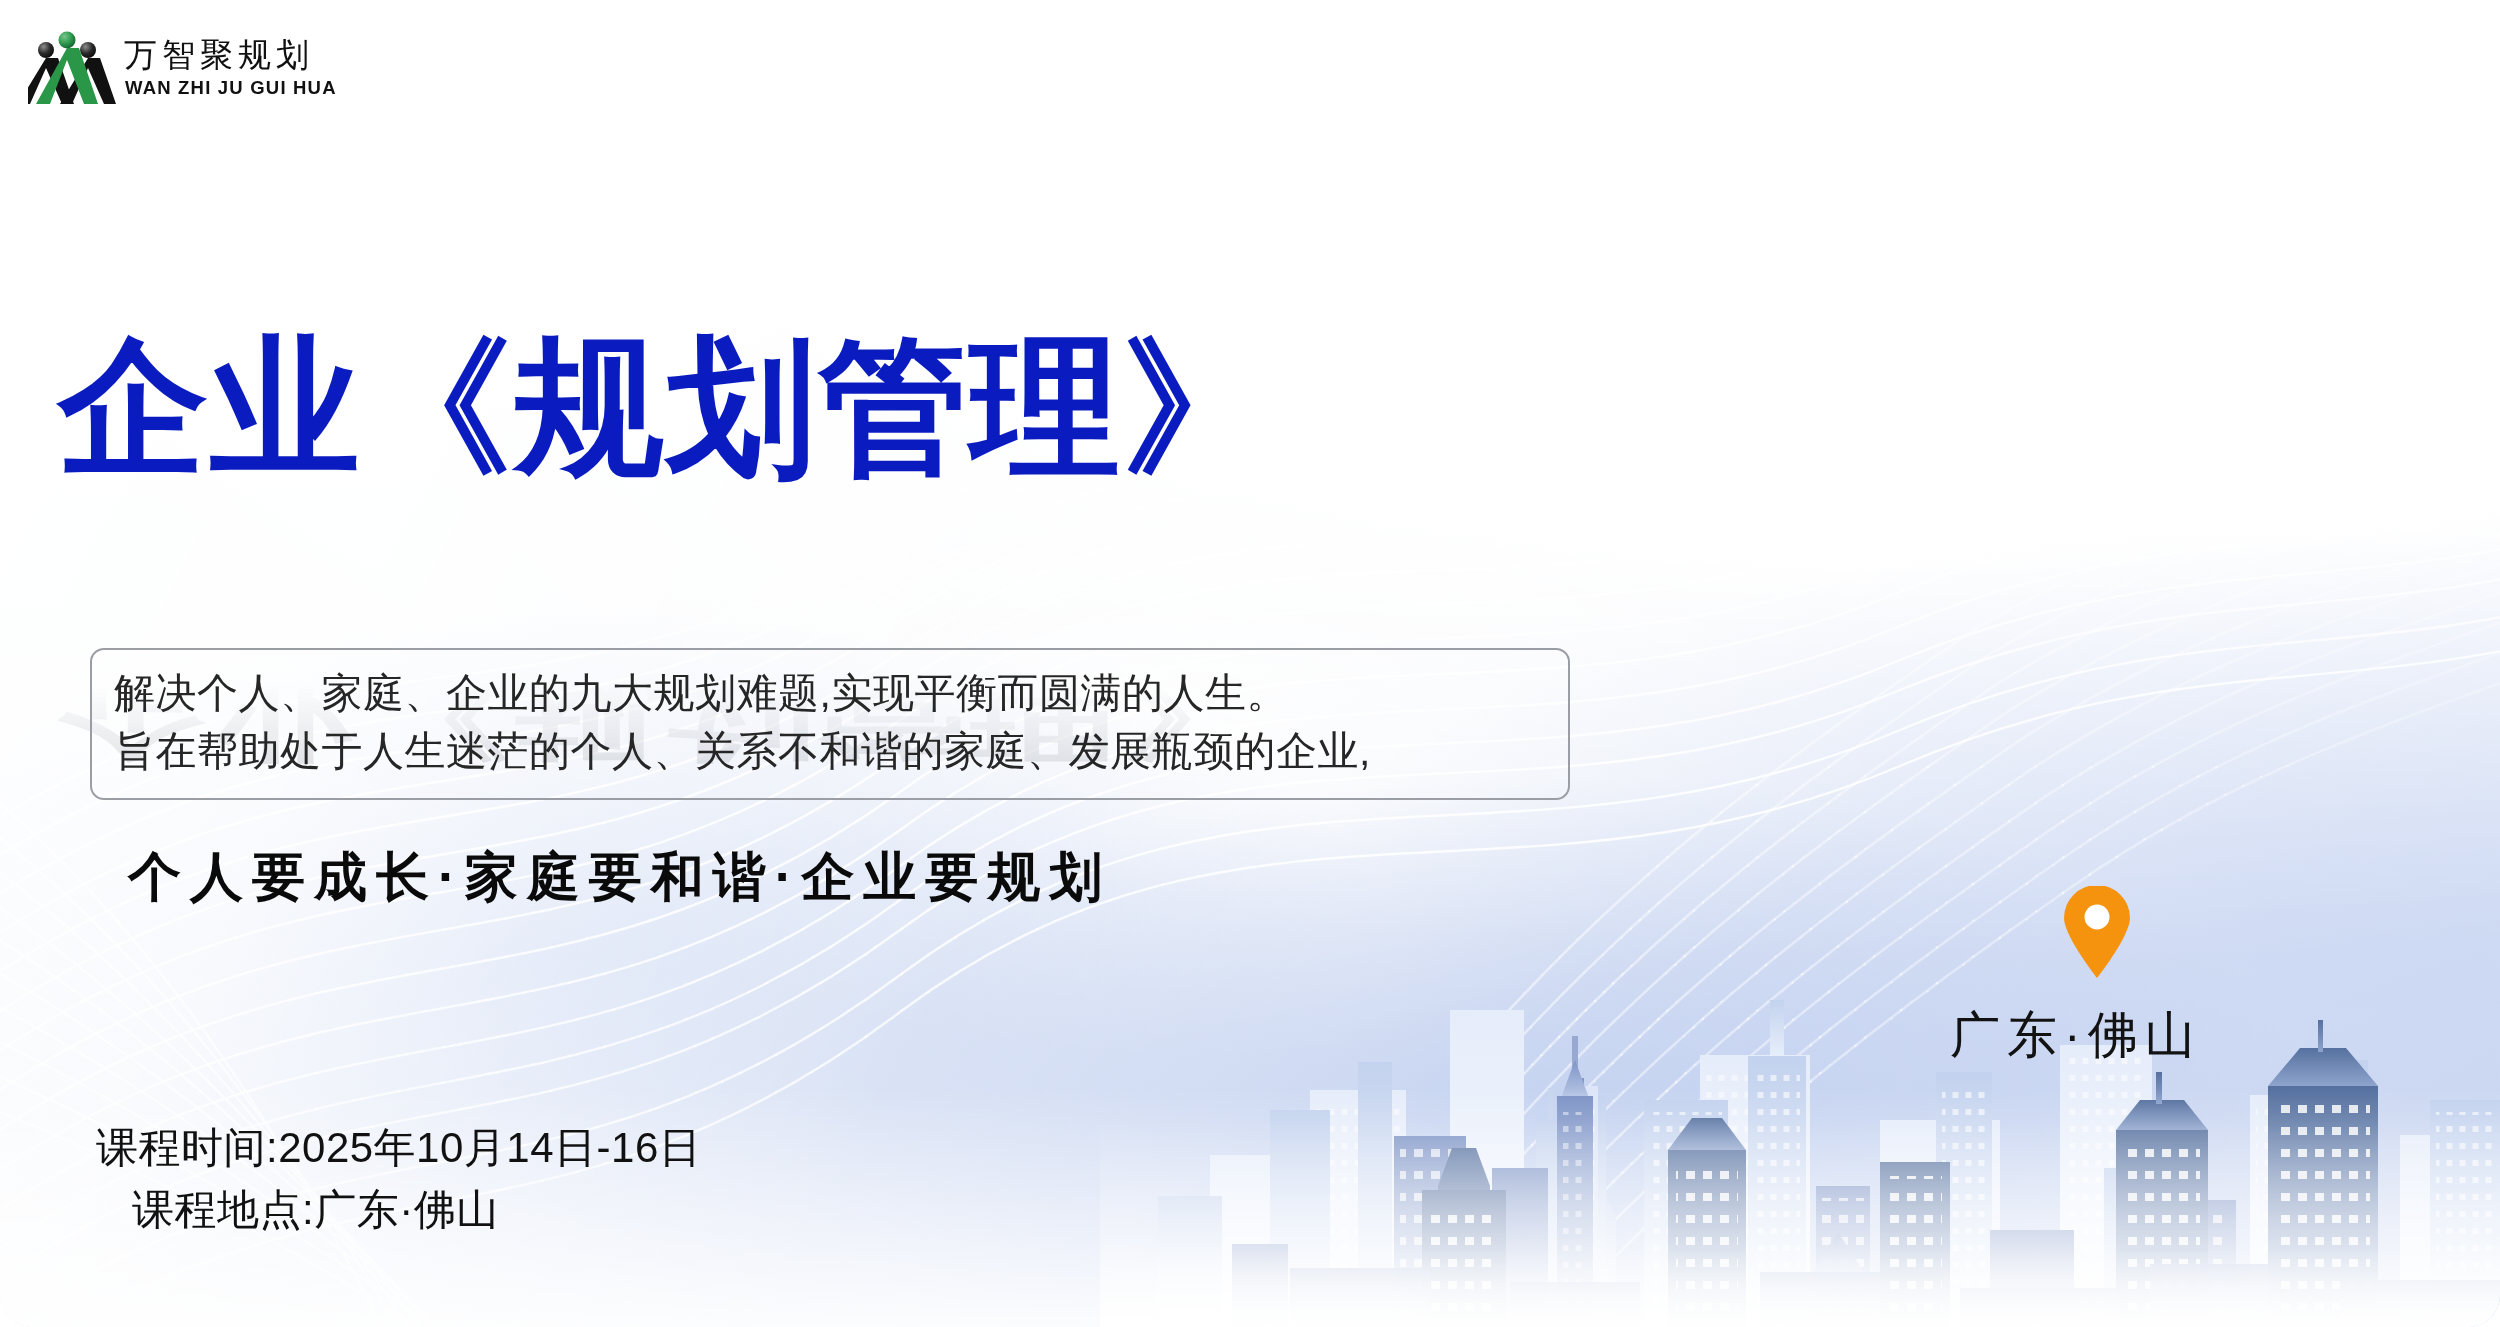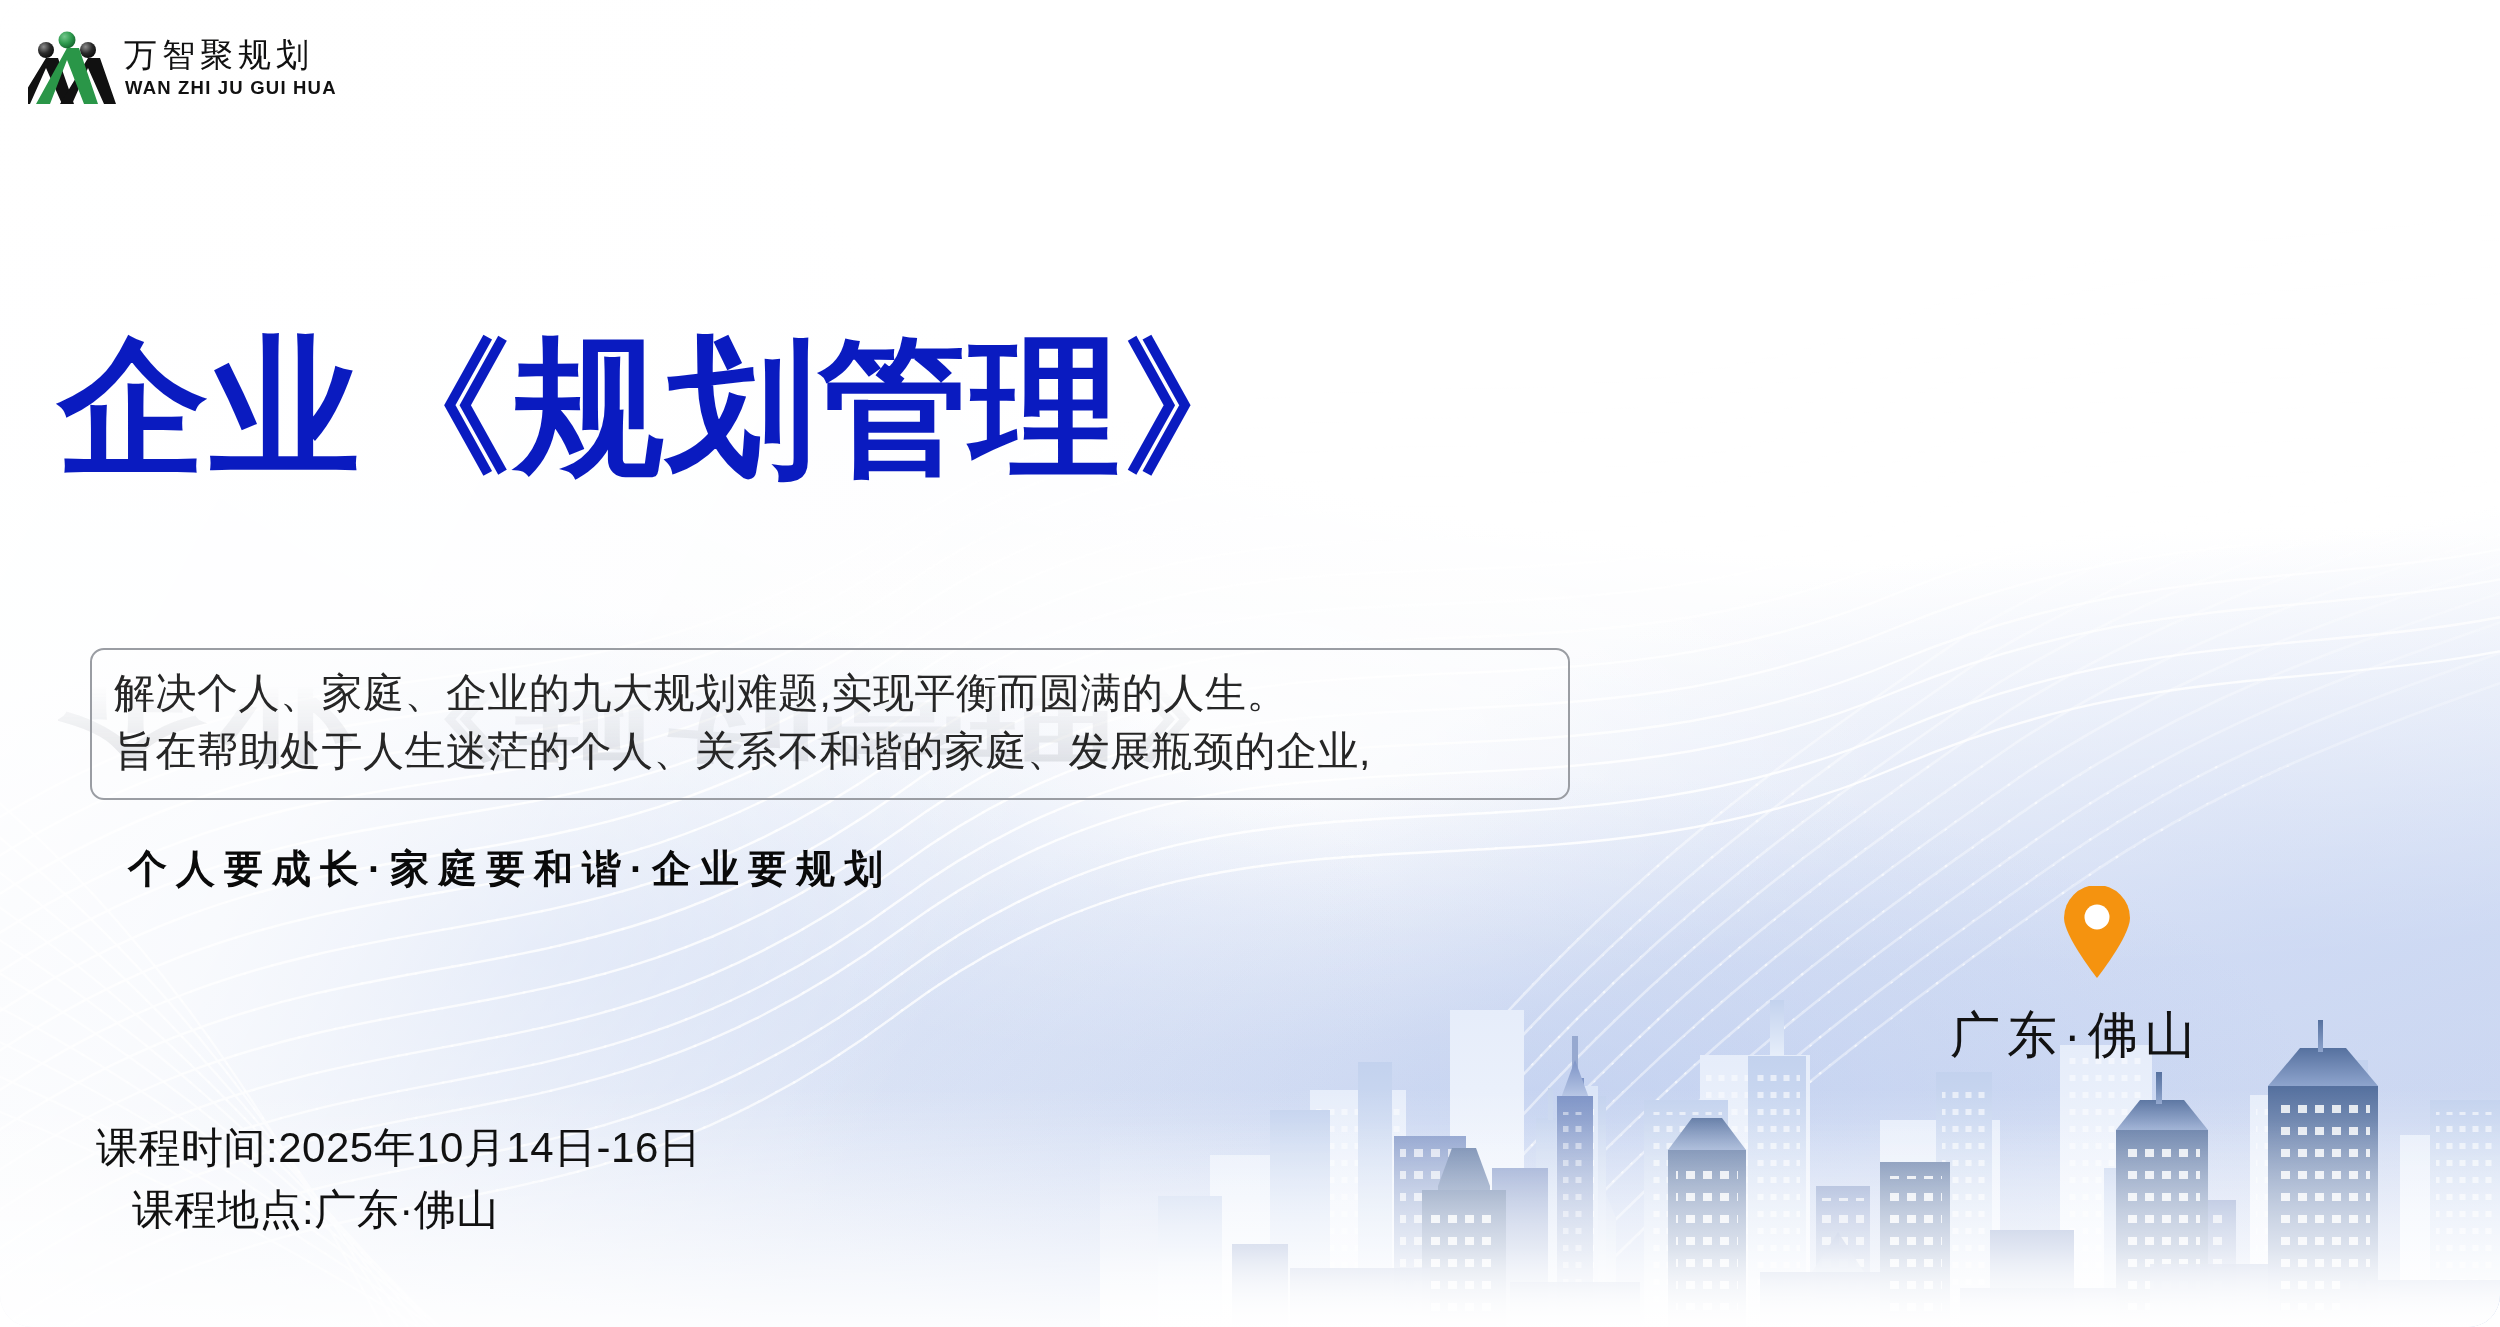--- a/index.html
+++ b/index.html
@@ -70,21 +70,21 @@
     background:rgba(255,255,255,.10);
   }
   .desc-line{
     font-size:41px; line-height:1.42; color:#262626;
     font-family:"Liberation Sans","DejaVu Sans",sans-serif;
     white-space:nowrap; letter-spacing:.5px;
   }
 
   #tagline{
     position:absolute; left:128px; top:842px;
-    font-size:39px; font-weight:bold; color:#0a0a0a; letter-spacing:9px;
+    font-size:53px; font-weight:bold; color:#0a0a0a; letter-spacing:9px;
     white-space:nowrap;
   }
 
   #course-info{ position:absolute; left:96px; top:1127px; }
   .info-line{
     font-size:42px; color:#111; line-height:1.0; letter-spacing:.5px;
     white-space:nowrap; margin-bottom:20px;
   }
   .info-line:last-child{ margin-bottom:0;margin-left:36px; }
 

